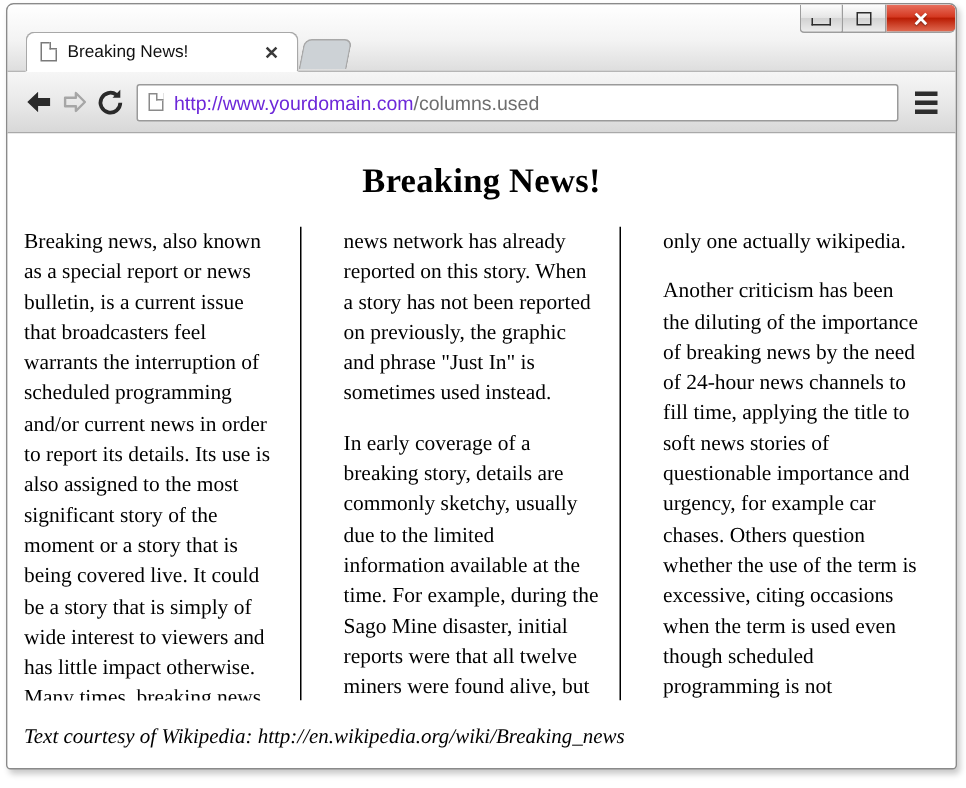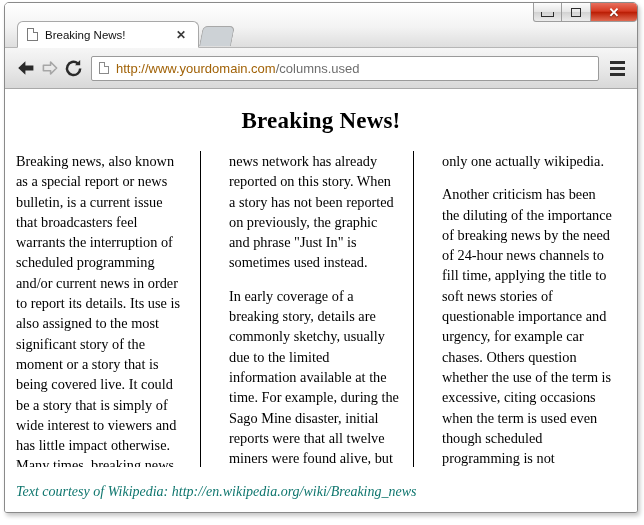--- a/index.html
+++ b/index.html
@@ -206,21 +206,21 @@
     border-left: 1px solid #8a8a8a;
     border-bottom: 1px solid #8a8a8a;
   }
   .omni-url {
     margin-left: 7px;
     font-size: 13px;
     color: #6e6e6e;
     white-space: nowrap;
     font-family: "Liberation Sans", sans-serif;
   }
-  .omni-url .host { color: #a16207; }
+  .omni-url .host { color: #6d28d9; }
 
   .menu-btn {
     width: 22px;
     height: 24px;
     display: flex;
     flex-direction: column;
     align-items: center;
     justify-content: center;
     gap: 3px;
     flex: 0 0 auto;
@@ -281,21 +281,21 @@
   }
 
   .credit {
     position: absolute;
     left: 11px;
     right: 11px;
     bottom: 13px;
     font-family: "Liberation Serif", serif;
     font-style: italic;
     font-size: 14px;
-    color: #0f766e;
+    color: #000000;
   }
 </style>
 </head>
 <body>
 
 <div class="browser-window">
 
   <div class="tabstrip">
 
     <div class="window-controls">

